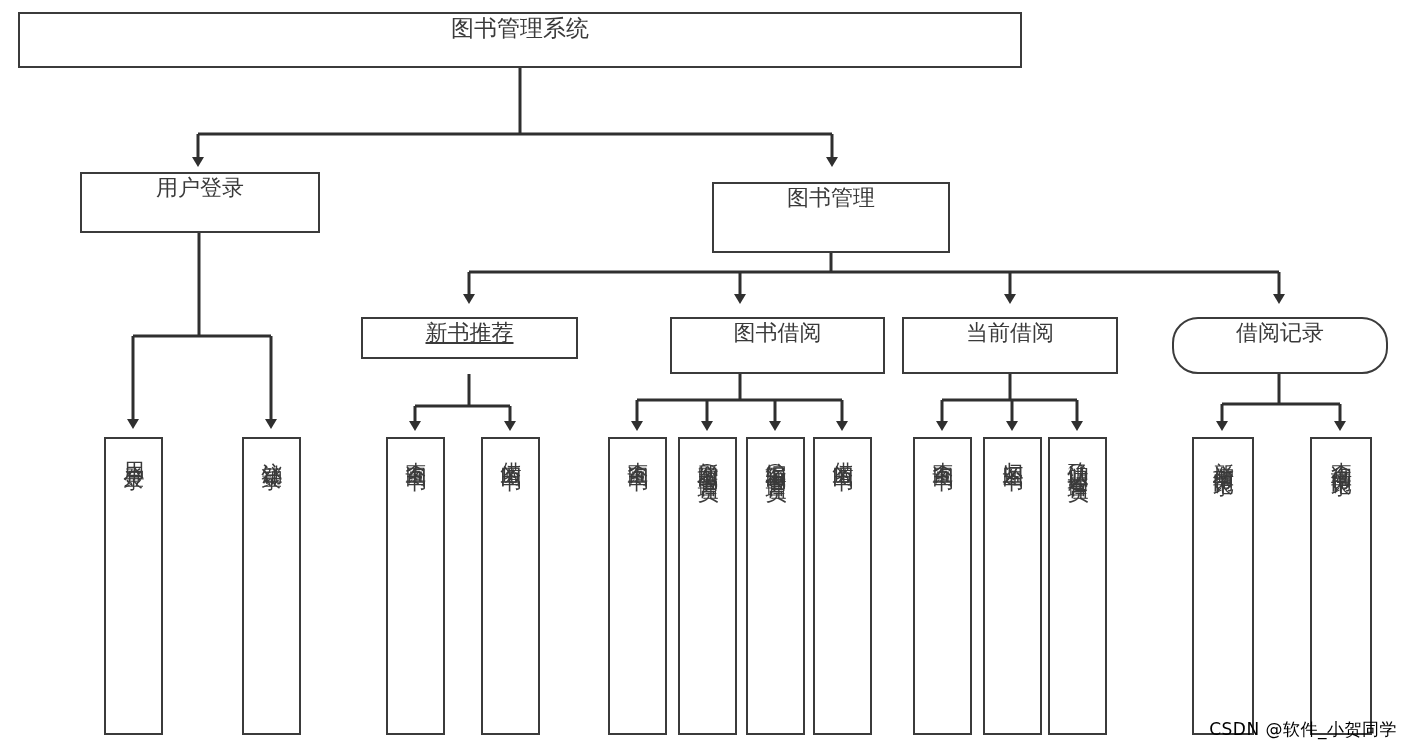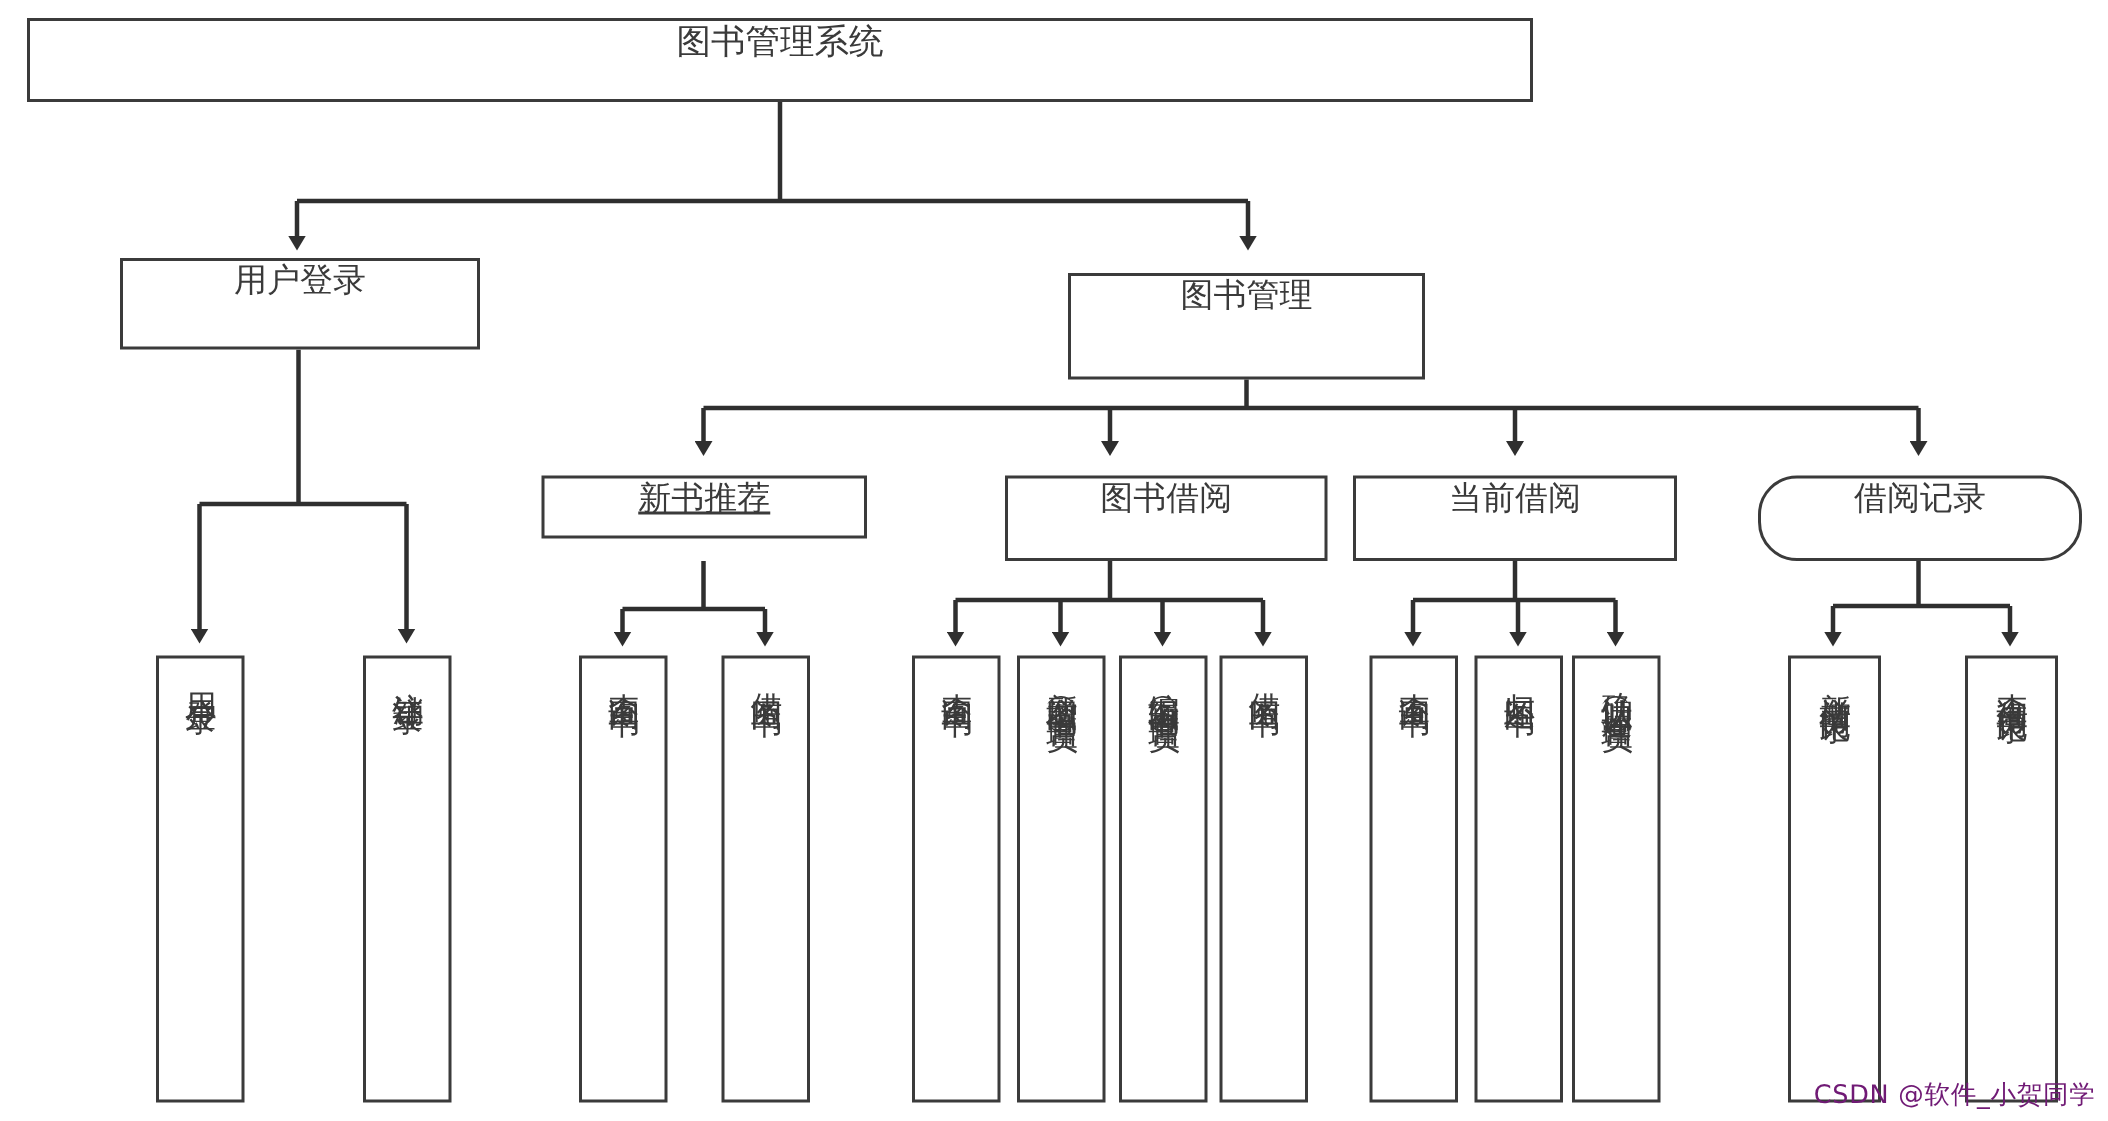--- a/index.html
+++ b/index.html
@@ -54,21 +54,21 @@
     text-orientation: upright;
     letter-spacing: 3px;
     line-height: 1;
     white-space: nowrap;
   }
   .watermark {
     position: absolute;
     right: 8px;
     bottom: 6px;
     font-size: 17px;
-    color: #701a75;
+    color: #000000;
     letter-spacing: 0.5px;
     white-space: nowrap;
   }
 </style>
 </head>
 <body>
 
 <div id="canvas">
 
   <svg class="edges" viewBox="0 0 1405 747" xmlns="http://www.w3.org/2000/svg">

